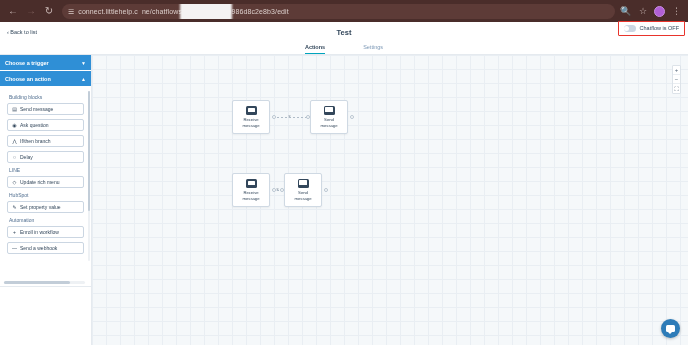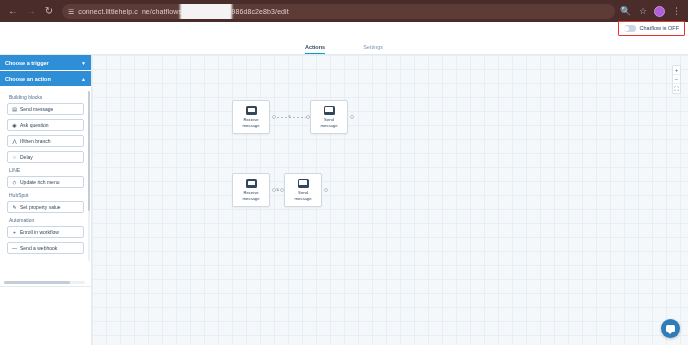--- a/index.html
+++ b/index.html
@@ -235,20 +235,24 @@
       <span class="url-redacted"></span>
     </div>
     <div class="chrome-icons">
       <span class="ci">🔍</span>
       <span class="ci">☆</span>
       <span class="avatar-dot"></span>
       <span class="kebab">⋮</span>
     </div>
   </div>
 
+  <div class="app-header">
+    <div class="back-link">‹ Back to list</div>
+    <div class="page-title">Test</div>
+  </div>
 
   <div class="toggle-wrap">
     <span class="switch"></span>
     <span class="toggle-label">Chatflow is OFF</span>
   </div>
 
   <div class="tabs-bar">
     <div class="tab active">Actions</div>
     <div class="tab">Settings</div>
   </div>

